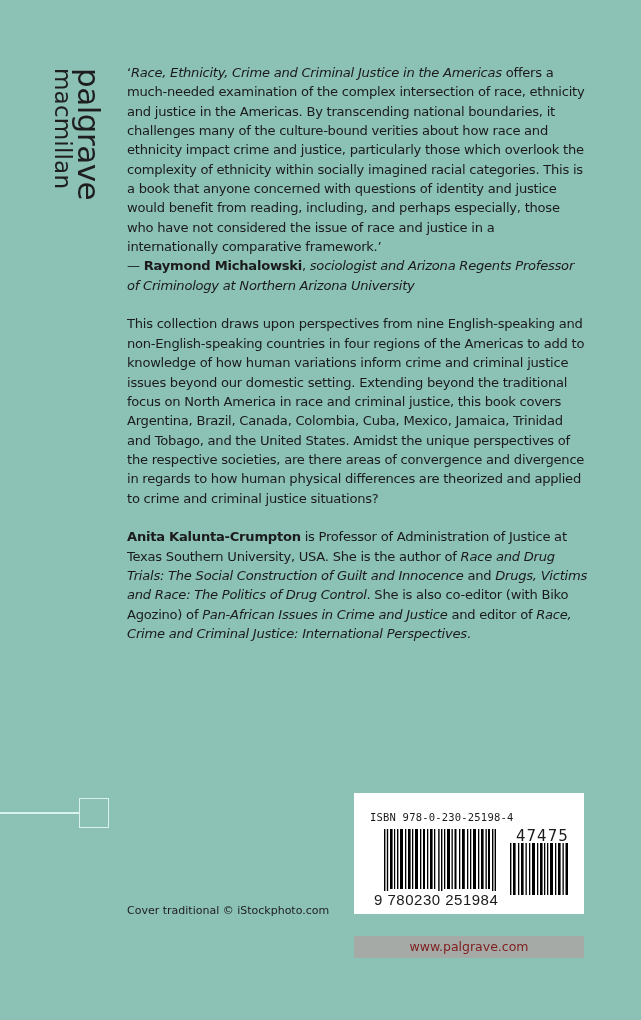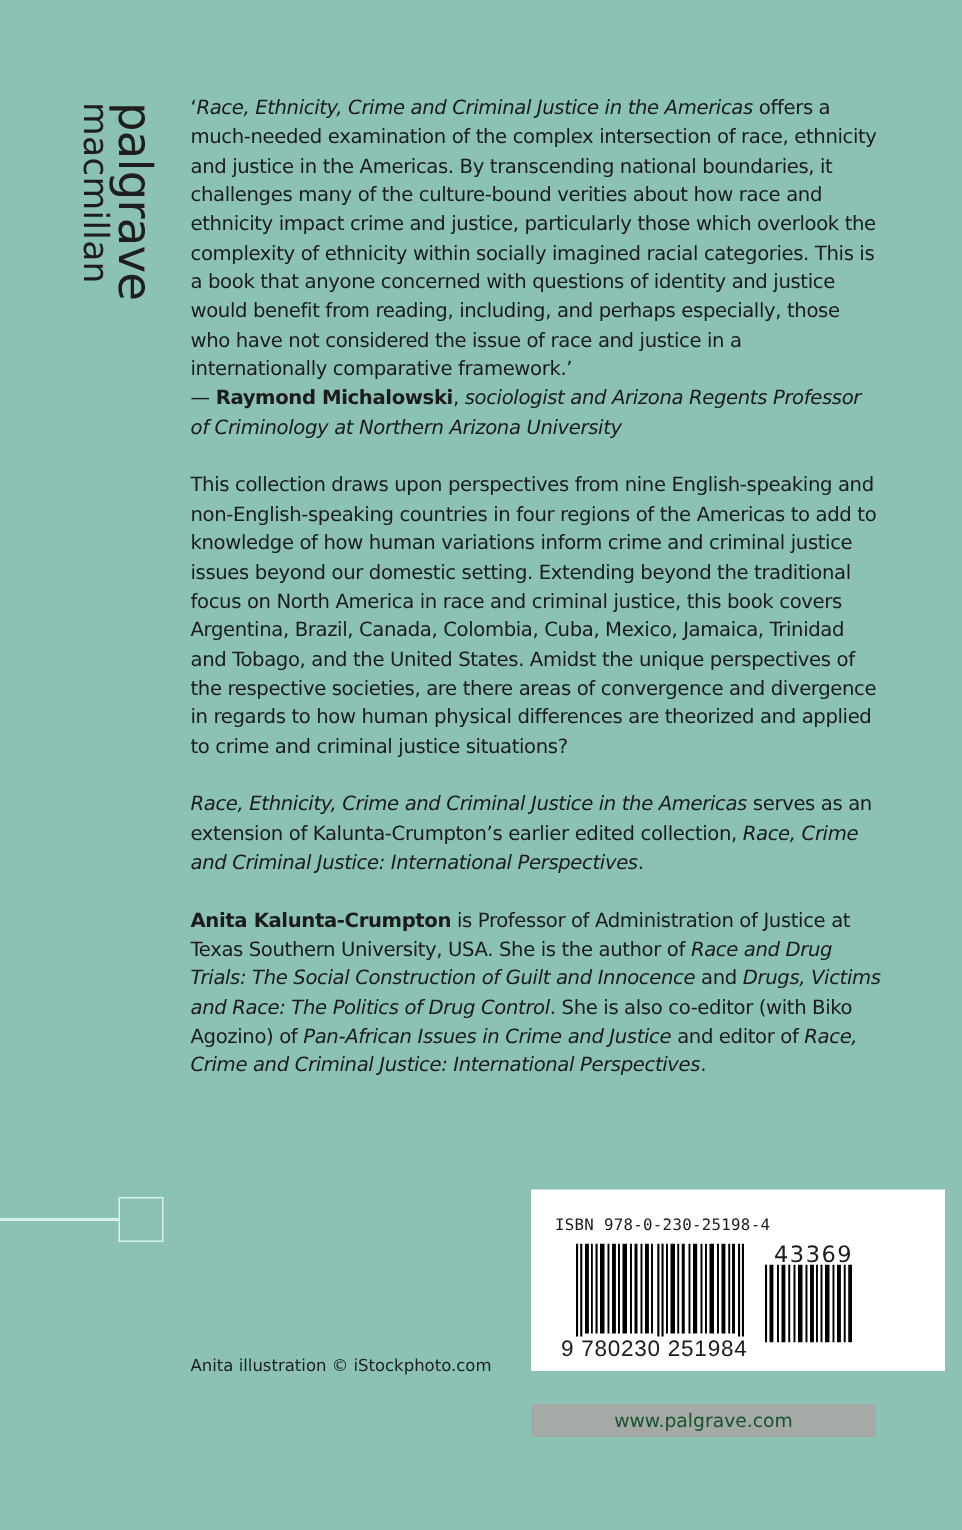--- a/index.html
+++ b/index.html
@@ -33,21 +33,21 @@
   }
   .deco-square {
     position: absolute; left: 79px; top: 798px; width: 28px; height: 28px;
     border: 1.5px solid #d9f3ec;
   }
   .credit {
     position: absolute; left: 127px; top: 904px;
     font-size: 11px; color: #1e1e1e;
   }
   .barcode-box {
-    position: absolute; left: 354px; top: 793px; width: 276px; height: 121px;
+    position: absolute; left: 354px; top: 793px; width: 230px; height: 121px;
     background: #fff;
   }
   .isbn-label {
     position: absolute; left: 16px; top: 18px;
     font-family: "DejaVu Sans Mono", monospace; font-size: 10.5px; letter-spacing: 0.2px;
   }
   .bars-main {
     position: absolute; left: 30px; top: 36px; width: 112px; height: 66px;
   }
   .bars-addon {
@@ -58,45 +58,44 @@
     font-family: "DejaVu Sans", sans-serif; font-size: 15px; letter-spacing: 1px;
   }
   .ean-num {
     position: absolute; left: 20px; top: 98px;
     font-family: Liberation Sans, sans-serif; font-size: 15px; letter-spacing: 0.5px;
     background: #fff;
   }
   .url-bar {
     position: absolute; left: 354px; top: 936px; width: 230px; height: 22px;
     background: #a5aaa7;
-    color: #14532d; font-size: 12.5px; text-align: center; line-height: 22px;
+    color: #7f1d1d; font-size: 12.5px; text-align: center; line-height: 22px;
   }
 </style>
 </head>
 <body>
 
 <div class="brand">
   <span class="b1">palgrave</span>
   <span class="b2">macmillan</span>
 </div>
 
 <div class="content">
   <p><span>‘</span><i>Race, Ethnicity, Crime and Criminal Justice in the Americas</i><span> offers a much-needed examination of the complex intersection of race, ethnicity and justice in the Americas. By transcending national boundaries, it challenges many of the culture-bound verities about how race and ethnicity impact crime and justice, particularly those which overlook the complexity of ethnicity within socially imagined racial categories. This is a book that anyone concerned with questions of identity and justice would benefit from reading, including, and perhaps especially, those who have not considered the issue of race and justice in a internationally comparative framework.’</span><br><span>— </span><b>Raymond Michalowski</b><span>, </span><i>sociologist and Arizona Regents Professor of Criminology at Northern Arizona University</i></p>
 
   <p>This collection draws upon perspectives from nine English-speaking and non-English-speaking countries in four regions of the Americas to add to knowledge of how human variations inform crime and criminal justice issues beyond our domestic setting. Extending beyond the traditional focus on North America in race and criminal justice, this book covers Argentina, Brazil, Canada, Colombia, Cuba, Mexico, Jamaica, Trinidad and Tobago, and the United States. Amidst the unique perspectives of the respective societies, are there areas of convergence and divergence in regards to how human physical differences are theorized and applied to crime and criminal justice situations?</p>
 
-  <p><i>Race, Ethnicity, Crime and Criminal Justice in the Americas</i><span> serves as an extension of Kalunta-Crumpton’s earlier edited collection, </span><i>Race, Crime and Criminal Justice: International Perspectives</i><span>.</span></p>
 
   <p><b>Anita Kalunta-Crumpton</b><span> is Professor of Administration of Justice at Texas Southern University, USA. She is the author of </span><i>Race and Drug Trials: The Social Construction of Guilt and Innocence</i><span> and </span><i>Drugs, Victims and Race: The Politics of Drug Control</i><span>. She is also co-editor (with Biko Agozino) of </span><i>Pan-African Issues in Crime and Justice</i><span> and editor of </span><i>Race, Crime and Criminal Justice: International Perspectives</i><span>.</span></p>
 </div>
 
 <div class="deco-line"></div>
 <div class="deco-square"></div>
 
-<div class="credit">Anita illustration © iStockphoto.com</div>
+<div class="credit">Cover traditional © iStockphoto.com</div>
 
 <div class="barcode-box">
   <div class="isbn-label">ISBN 978-0-230-25198-4</div>
   <svg class="bars-main" viewBox="0 0 112 66" preserveAspectRatio="none">
     <g fill="#000">
       <rect x="0" y="0" width="1.4" height="66"></rect>
         <rect x="2.8" y="0" width="1.4" height="66"></rect>
       <rect x="6" y="0" width="2.6" height="60"></rect>
         <rect x="10" y="0" width="1.2" height="60"></rect>
       <rect x="13" y="0" width="1.4" height="60"></rect>
@@ -122,21 +121,21 @@
         <rect x="86" y="0" width="1.3" height="60"></rect>
       <rect x="89" y="0" width="3" height="60"></rect>
         <rect x="94" y="0" width="1.3" height="60"></rect>
       <rect x="97" y="0" width="2.6" height="60"></rect>
         <rect x="101.5" y="0" width="1.3" height="60"></rect>
       <rect x="104" y="0" width="2" height="60"></rect>
       <rect x="108" y="0" width="1.4" height="66"></rect>
         <rect x="110.6" y="0" width="1.4" height="66"></rect>
     </g>
   </svg>
-  <div class="addon-num">43369</div>
+  <div class="addon-num">47475</div>
   <svg class="bars-addon" viewBox="0 0 58 52" preserveAspectRatio="none">
     <g fill="#000">
       <rect x="0" y="0" width="1.4" height="52"></rect>
         <rect x="3" y="0" width="2.6" height="52"></rect>
       <rect x="8" y="0" width="1.3" height="52"></rect>
         <rect x="11" y="0" width="2.6" height="52"></rect>
       <rect x="15.5" y="0" width="1.3" height="52"></rect>
         <rect x="19" y="0" width="1.3" height="52"></rect>
       <rect x="22" y="0" width="3" height="52"></rect>
         <rect x="27" y="0" width="1.3" height="52"></rect>

